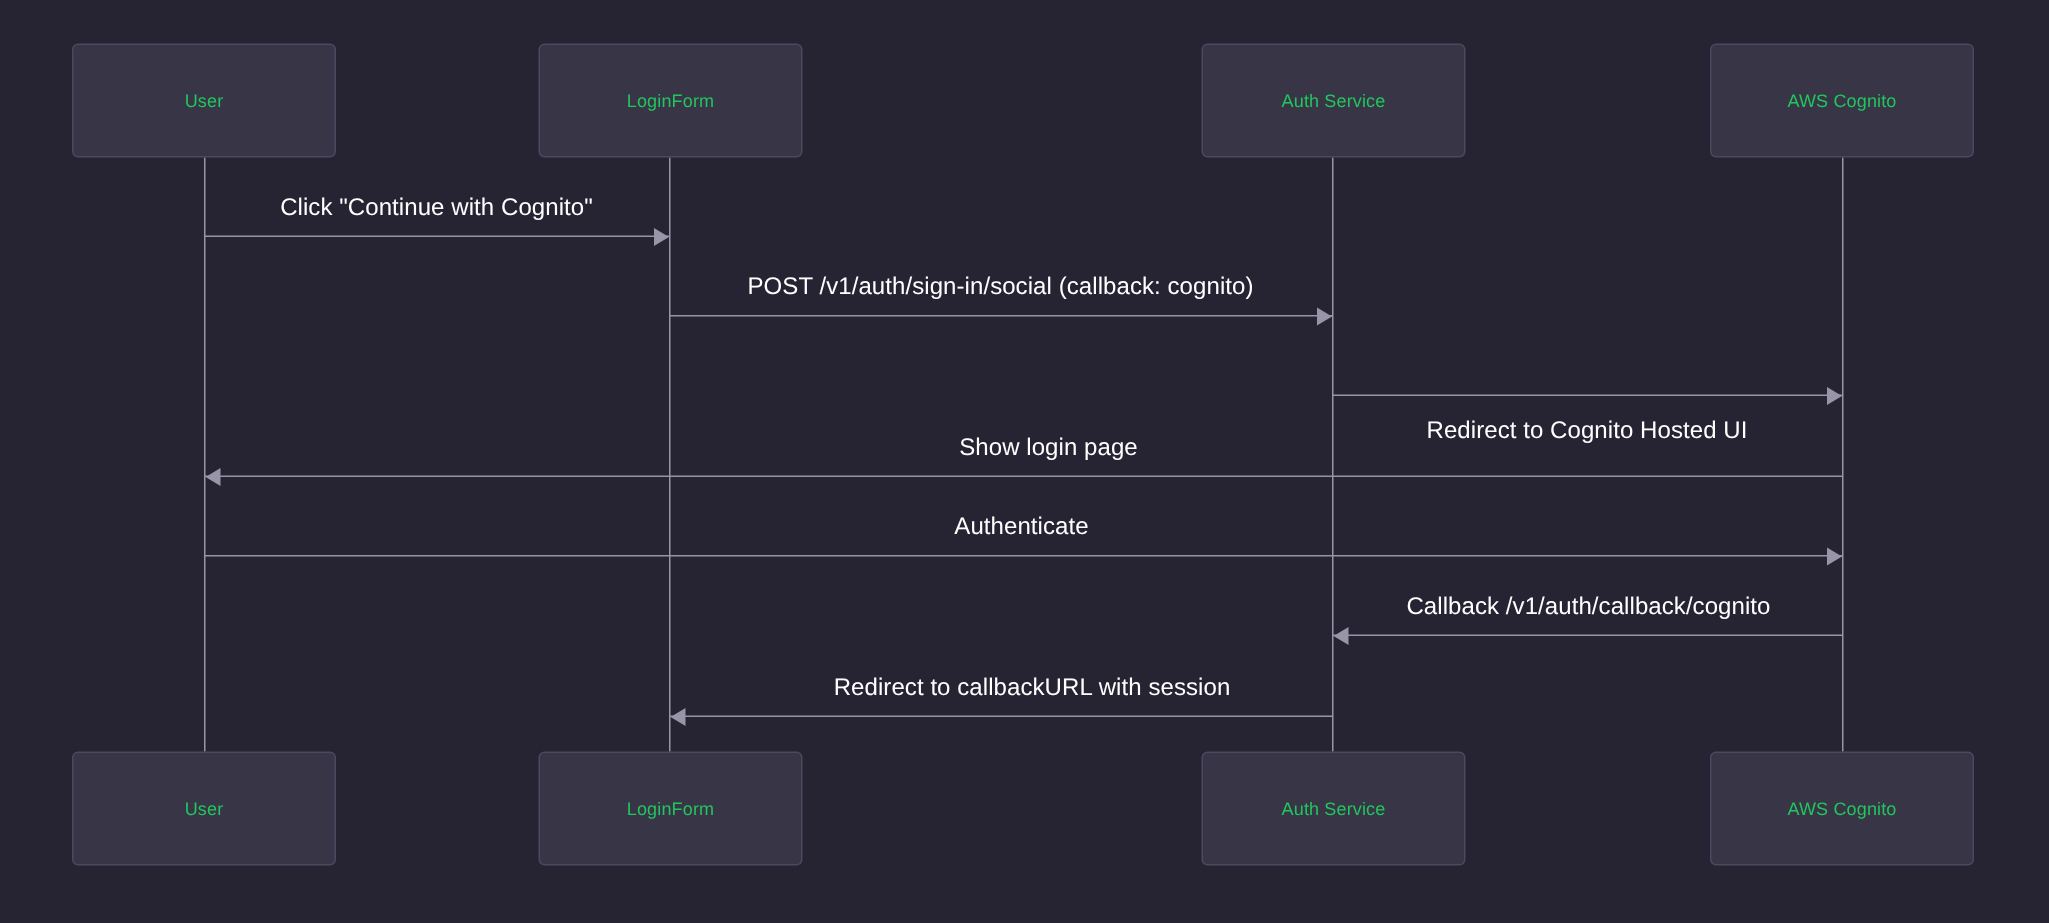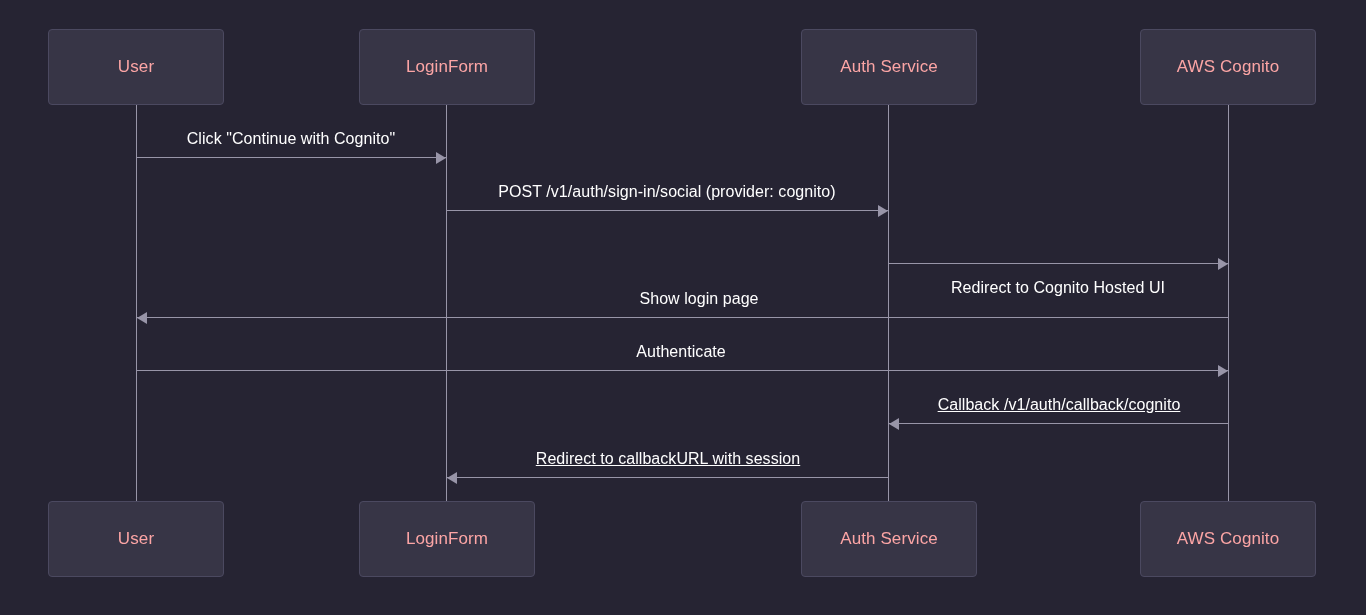--- a/index.html
+++ b/index.html
@@ -21,22 +21,22 @@
   }
   .participant-box {
     position: absolute;
     box-sizing: border-box;
     background: #373546;
     border: 1px solid #4b4960;
     border-radius: 4px;
     display: flex;
     align-items: center;
     justify-content: center;
-    color: #fca5a5;
-    font-size: 17px;
+    color: #22c55e;
+    font-size: 12px;
     font-family: "Liberation Sans", sans-serif;
     letter-spacing: 0.1px;
     white-space: nowrap;
   }
   .lifeline {
     position: absolute;
     width: 1px;
     background: #9895a8;
   }
   .msg-line {
@@ -73,36 +73,36 @@
 <div id="diagram-root">
     <div class="lifeline" style="left: 136px; top: 105px; height: 396px;"></div>
     <div class="lifeline" style="left: 446px; top: 105px; height: 396px;"></div>
     <div class="lifeline" style="left: 888px; top: 105px; height: 396px;"></div>
     <div class="lifeline" style="left: 1228px; top: 105px; height: 396px;"></div>
     <div class="msg-line" style="left: 136px; top: 157px; width: 310px;"></div>
     <div class="arrowhead right" style="top: 152px; left: 436px;"></div>
     <div class="msg-label" style="left: 291px; top: 130px;">Click "Continue with Cognito"</div>
     <div class="msg-line" style="left: 446px; top: 210px; width: 442px;"></div>
     <div class="arrowhead right" style="top: 205px; left: 878px;"></div>
-    <div class="msg-label" style="left: 667px; top: 183px;">POST /v1/auth/sign-in/social (provider: cognito)</div>
+    <div class="msg-label" style="left: 667px; top: 183px;">POST /v1/auth/sign-in/social (callback: cognito)</div>
     <div class="msg-line" style="left: 888px; top: 263px; width: 340px;"></div>
     <div class="arrowhead right" style="top: 258px; left: 1218px;"></div>
     <div class="msg-label" style="left: 1058px; top: 236px; margin-top: 43px;">Redirect to Cognito Hosted UI</div>
     <div class="msg-line" style="left: 136px; top: 317px; width: 1092px;"></div>
     <div class="arrowhead left" style="top: 312px; left: 137px;"></div>
     <div class="msg-label" style="left: 683px; top: 290px; margin-left: 16px;">Show login page</div>
     <div class="msg-line" style="left: 136px; top: 370px; width: 1092px;"></div>
     <div class="arrowhead right" style="top: 365px; left: 1218px;"></div>
     <div class="msg-label" style="left: 681px; top: 343px; text-align: right;">Authenticate</div>
     <div class="msg-line" style="left: 888px; top: 423px; width: 340px;"></div>
     <div class="arrowhead left" style="top: 418px; left: 889px;"></div>
-    <div class="msg-label" style="left: 1059px; top: 396px; text-decoration: underline;">Callback /v1/auth/callback/cognito</div>
+    <div class="msg-label" style="left: 1059px; top: 396px;">Callback /v1/auth/callback/cognito</div>
     <div class="msg-line" style="left: 446px; top: 477px; width: 442px;"></div>
     <div class="arrowhead left" style="top: 472px; left: 447px;"></div>
-    <div class="msg-label" style="left: 668px; top: 450px; text-decoration: underline;">Redirect to callbackURL with session</div>
+    <div class="msg-label" style="left: 688px; top: 450px;">Redirect to callbackURL with session</div>
     <div class="participant-box" style="left: 48px; top: 29px; width: 176px; height: 76px;">
       <span>User</span>
     </div>
     <div class="participant-box" style="left: 48px; top: 501px; width: 176px; height: 76px;">
       <span>User</span>
     </div>
     <div class="participant-box" style="left: 359px; top: 29px; width: 176px; height: 76px;">
       <span>LoginForm</span>
     </div>
     <div class="participant-box" style="left: 359px; top: 501px; width: 176px; height: 76px;">

